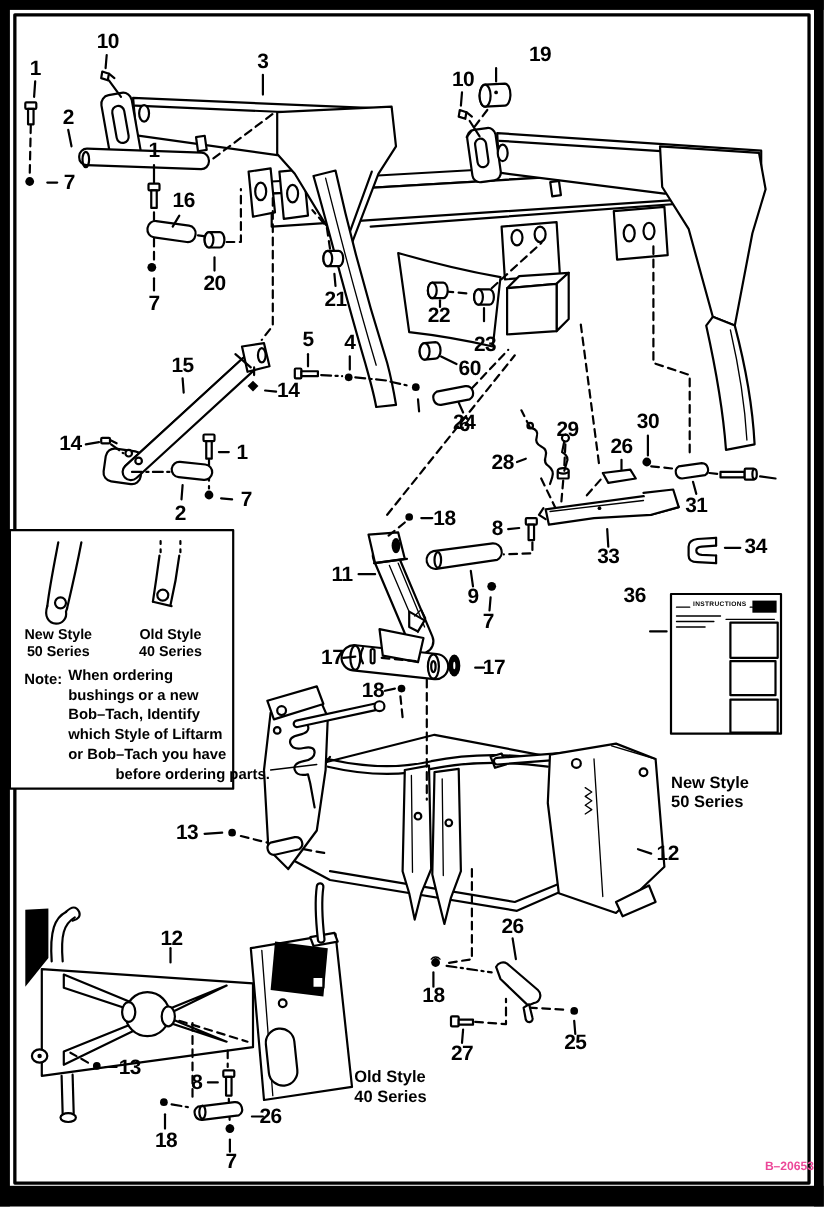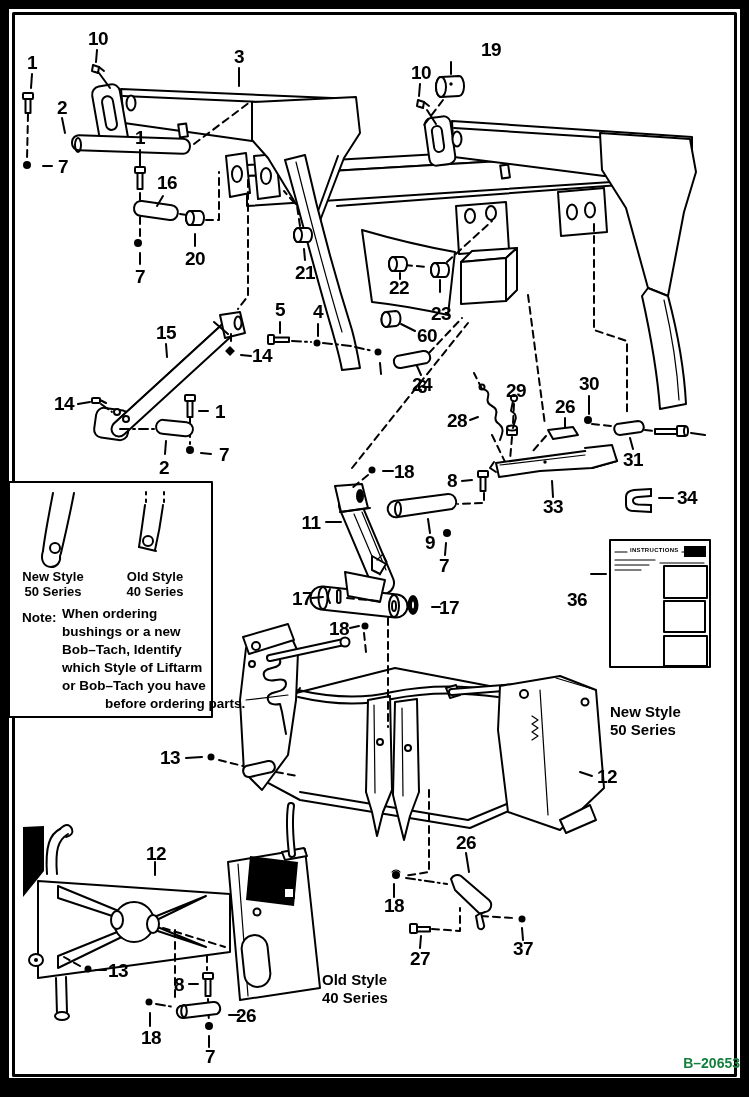--- a/index.html
+++ b/index.html
@@ -24,21 +24,21 @@
   .s .tube3W{stroke:#fff;stroke-width:21;}
   .s .hB{stroke-width:8;}
   .s .hW{stroke:#fff;stroke-width:4;}
   .callout{position:absolute;transform:translate(-50%,-50%);font-weight:700;font-size:19px;
            color:#000;letter-spacing:-0.5px;white-space:nowrap;}
   .cap{position:absolute;font-weight:700;font-size:15px;line-height:18px;color:#000;white-space:nowrap;}
   .boxcap{position:absolute;font-weight:700;font-size:13px;line-height:14.5px;color:#000;
           width:74px;text-align:center;}
   .noteline{position:absolute;font-weight:700;font-size:13.5px;color:#000;white-space:nowrap;}
   .decal-title{position:absolute;font-weight:700;font-size:6px;letter-spacing:.3px;color:#000;}
-  .draw-num{position:absolute;font-weight:700;font-size:14px;color:#15803d;width:110px;text-align:right;}
+  .draw-num{position:absolute;font-weight:700;font-size:11px;color:#ec4899;width:110px;text-align:right;}
 </style>
 </head>
 <body>
 
 <div class="stage">
 
 <svg class="s" width="749" height="1097" viewBox="0 0 749 1097">
 
   <g>
     <rect class="bk" x="0" y="0" width="749" height="9"></rect>
@@ -495,41 +495,41 @@
       <div class="callout" style="left: 224px; top: 455px;">7</div>
       <div class="callout" style="left: 164px; top: 468px;">2</div>
       <div class="callout" style="left: 457px; top: 421px;">28</div>
       <div class="callout" style="left: 516px; top: 391px;">29</div>
       <div class="callout" style="left: 565px; top: 407px;">26</div>
       <div class="callout" style="left: 589px; top: 384px;">30</div>
       <div class="callout" style="left: 633px; top: 460px;">31</div>
       <div class="callout" style="left: 721px; top: 437px; margin-left: 40px;">32</div>
       <div class="callout" style="left: 553px; top: 507px;">33</div>
       <div class="callout" style="left: 687px; top: 498px;">34</div>
-      <div class="callout" style="left: 577px; top: 600px;">36</div>
+      <div class="callout" style="left: 577px; top: 542px;">36</div>
       <div class="callout" style="left: 404px; top: 472px;">18</div>
       <div class="callout" style="left: 452px; top: 481px;">8</div>
       <div class="callout" style="left: 430px; top: 543px;">9</div>
       <div class="callout" style="left: 444px; top: 566px;">7</div>
       <div class="callout" style="left: 311px; top: 523px;">11</div>
       <div class="callout" style="left: 302px; top: 599px;">17</div>
       <div class="callout" style="left: 449px; top: 608px;">17</div>
       <div class="callout" style="left: 339px; top: 629px;">18</div>
       <div class="callout" style="left: 170px; top: 758px;">13</div>
       <div class="callout" style="left: 607px; top: 777px;">12</div>
       <div class="callout" style="left: 156px; top: 854px;">12</div>
       <div class="callout" style="left: 118px; top: 971px;">13</div>
       <div class="callout" style="left: 179px; top: 985px;">8</div>
       <div class="callout" style="left: 246px; top: 1016px;">26</div>
       <div class="callout" style="left: 151px; top: 1038px;">18</div>
       <div class="callout" style="left: 210px; top: 1057px;">7</div>
       <div class="callout" style="left: 466px; top: 843px;">26</div>
       <div class="callout" style="left: 394px; top: 906px;">18</div>
       <div class="callout" style="left: 420px; top: 959px;">27</div>
-      <div class="callout" style="left: 523px; top: 949px;">37</div>
+      <div class="callout" style="left: 523px; top: 949px;">25</div>
     </div>
 
 <div class="boxcap" style="left:16px;top:570px;">
   <div>New Style</div>
   <div>50 Series</div>
 </div>
 <div class="boxcap" style="left:118px;top:570px;">
   <div>Old Style</div>
   <div>40 Series</div>
 </div>

